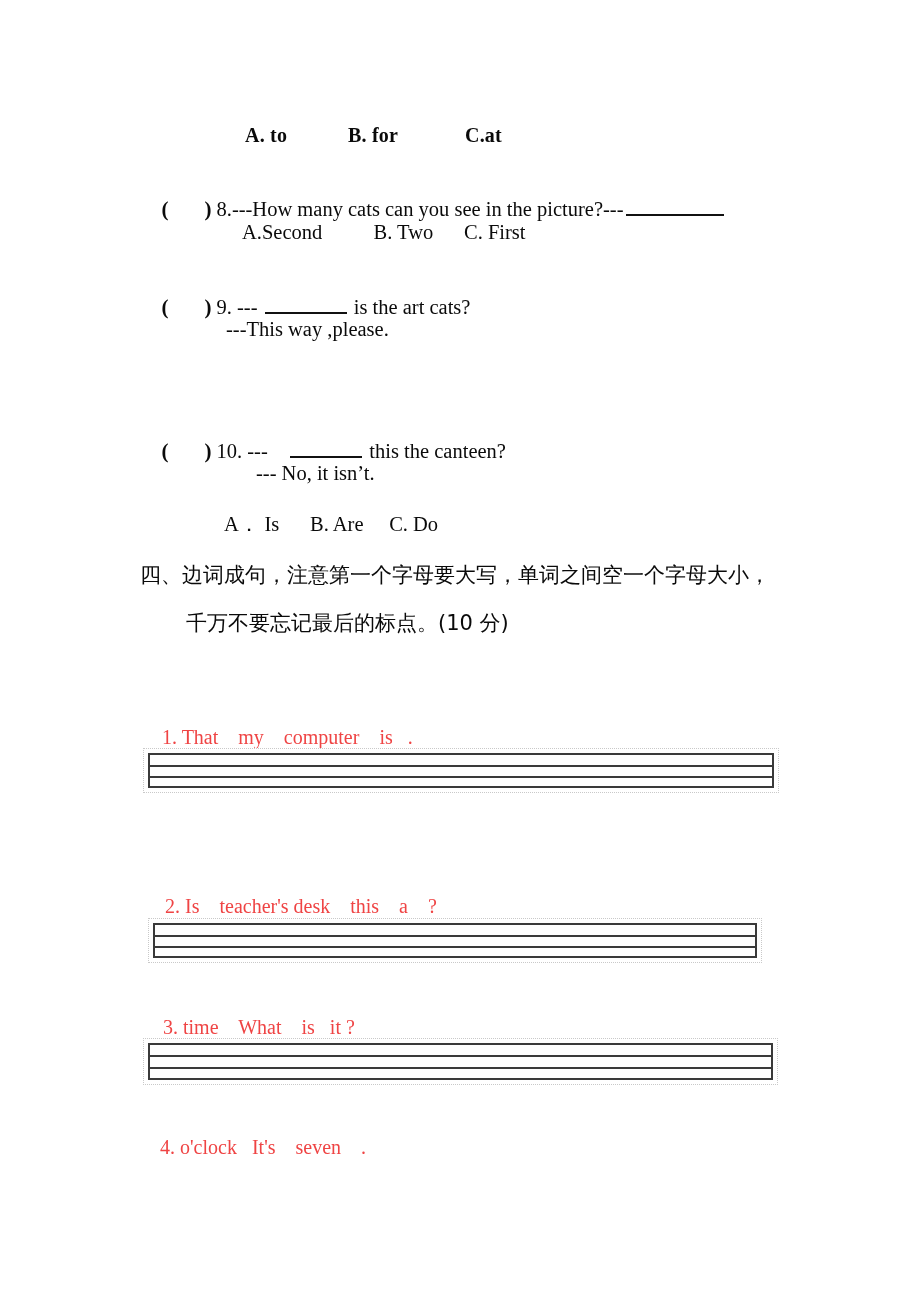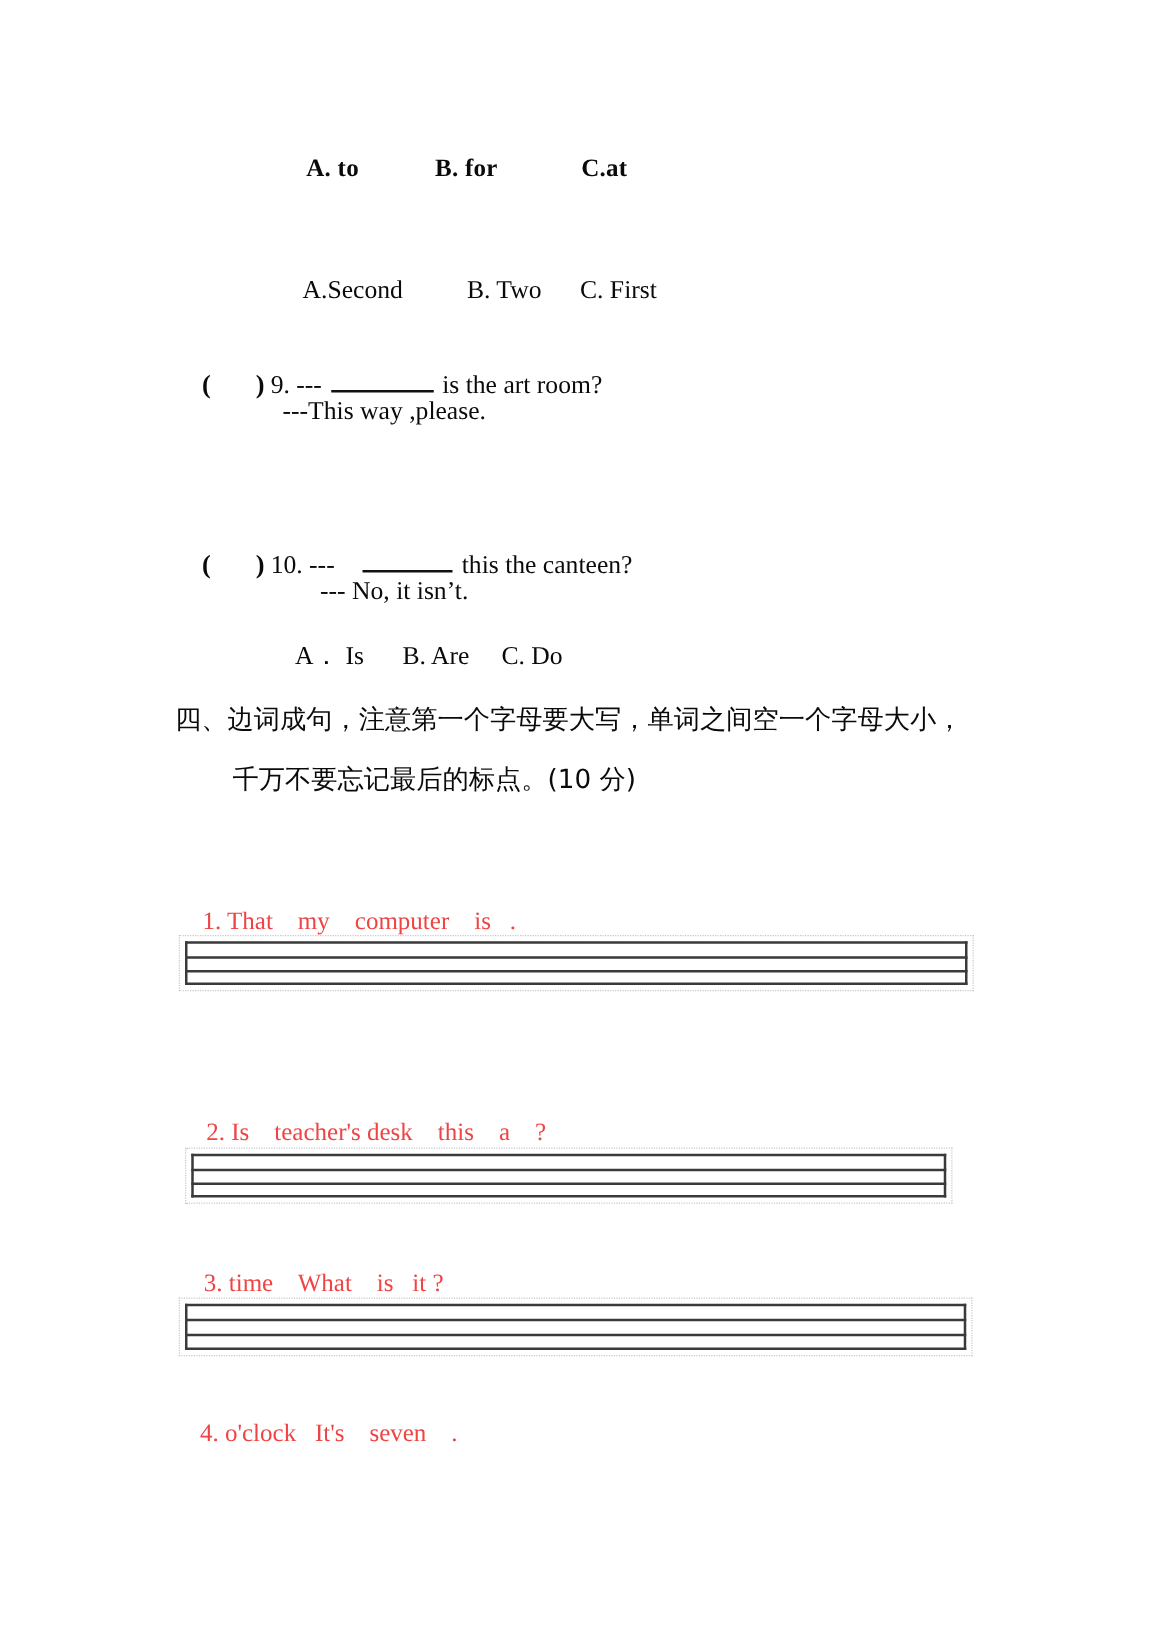--- a/index.html
+++ b/index.html
@@ -123,32 +123,35 @@
 </style>
 </head>
 <body>
 
 <div class="page">
 
   <div class="line opt-head" style="left:245px; top:124px;">A. to</div>
   <div class="line opt-head" style="left:348px; top:124px;">B. for</div>
   <div class="line opt-head" style="left:465px; top:124px;">C.at</div>
 
+  <div class="line q-line" style="left:141px; top:172px;">
+    <span class="paren">(</span><span style="display:inline-block;width:36px;"></span><span class="paren">)</span><span style="display:inline-block;width:5px;"></span><span>8.</span><span>---How many cats can you see in the picture?---</span><span class="blank blank-w1"></span>
+  </div>
   <div class="line choices" style="left:226px; top:221px;margin-left:16px;">A.Second          B. Two      C. First</div>
 
   <div class="line q-line" style="left:141px; top:270px;">
-    <span class="paren">(</span><span style="display:inline-block;width:36px;"></span><span class="paren">)</span><span style="display:inline-block;width:5px;"></span><span>9.</span><span> --- </span><span class="blank blank-w2"></span><span> is the art room?</span>
+    <span class="paren">(</span><span style="display:inline-block;width:36px;"></span><span class="paren">)</span><span style="display:inline-block;width:5px;"></span><span>9.</span><span> --- </span><span class="blank blank-w2"></span><span> is the art cats?</span>
   </div>
   <div class="line sub-line" style="left:226px; top:318px;">---This way ,please.</div>
 
   <div class="line q-line" style="left:141px; top:414px;">
     <span class="paren">(</span><span style="display:inline-block;width:36px;"></span><span class="paren">)</span><span style="display:inline-block;width:5px;"></span><span>10.</span><span> ---    </span><span class="blank blank-w3"></span><span> this the canteen?</span>
   </div>
   <div class="line sub-line" style="left:236px; top:462px;margin-left:20px;">--- No, it isn’t.</div>
-  <div class="line choices" style="left:236px; top:510px;">A． Is      B. Are     C. Do</div>
+  <div class="line choices" style="left:224px; top:510px;">A． Is      B. Are     C. Do</div>
 
   <div class="cn-head" style="left:140px; top:550px;">四、边词成句，注意第一个字母要大写，单词之间空一个字母大小，</div>
   <div class="cn-head" style="left:186px; top:598px;">千万不要忘记最后的标点。(10 分)</div>
 
   <div class="prompt" style="left:142px; top:703px;">
     <span>1.</span><span> </span><span>That    my    computer    is   .</span>
   </div>
   <div class="copybook" style="left:143px; top:748px; width:636px; height:45px;">
     <div class="inner">
       <div class="rule rule-top"></div>

